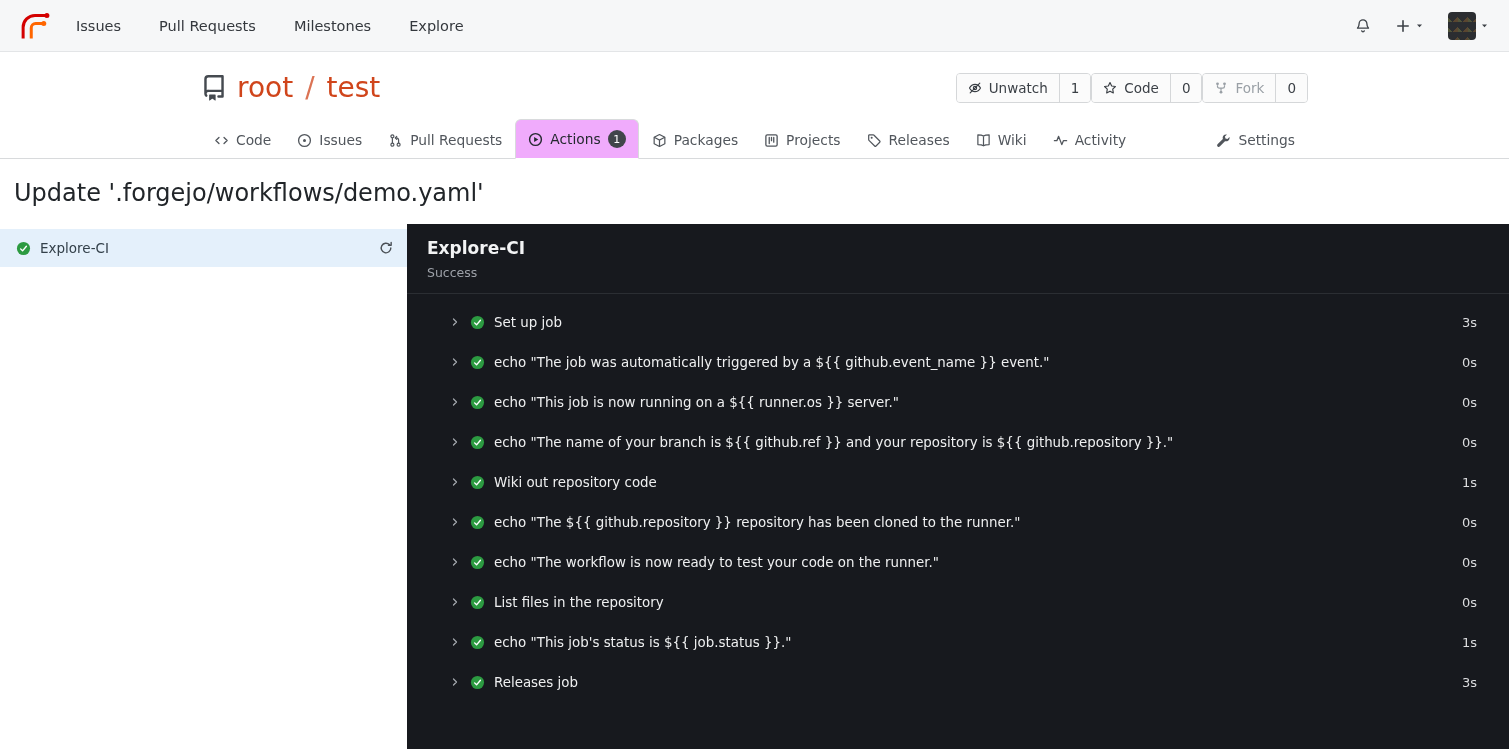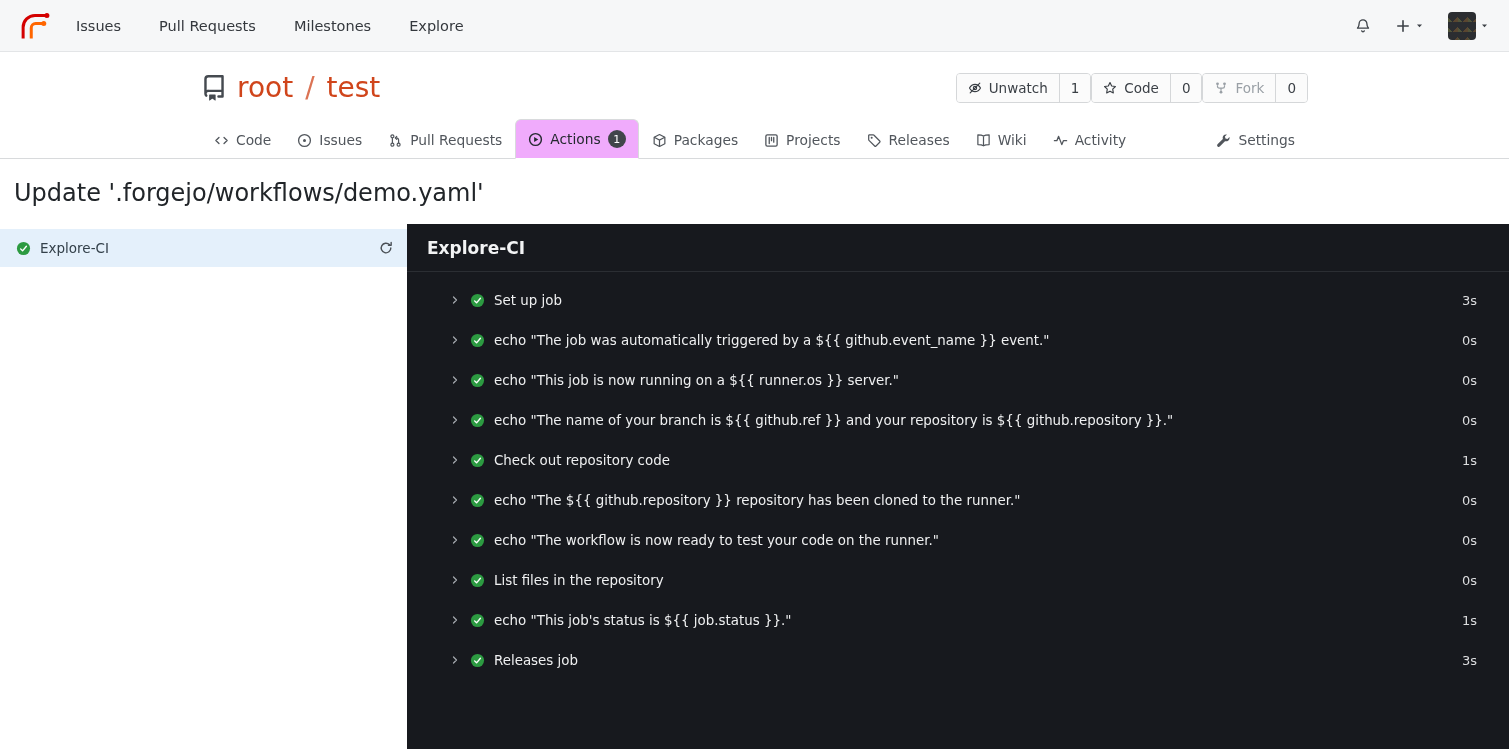--- a/index.html
+++ b/index.html
@@ -355,20 +355,21 @@
         <svg class="ic ic14">
             <use href="#i-refresh"></use>
           </svg>
       </button>
     </div>
   </aside>
 
   <section class="log-panel">
     <header class="log-header">
       <div class="log-title">Explore-CI</div>
+      <div class="log-status">Success</div>
     </header>
     <div class="steps">
 
       <div class="step">
         <svg class="ic ic12 chev">
             <use href="#i-chev"></use>
           </svg>
         <svg class="ic ic15">
             <use href="#i-check"></use>
           </svg>
@@ -405,21 +406,21 @@
         <span class="step-name">echo "The name of your branch is ${{ github.ref }} and your repository is ${{ github.repository }}."</span>
         <span class="step-dur">0s</span>
       </div>
       <div class="step">
         <svg class="ic ic12 chev">
             <use href="#i-chev"></use>
           </svg>
         <svg class="ic ic15">
             <use href="#i-check"></use>
           </svg>
-        <span class="step-name">Check out repository code</span>
+        <span class="step-name">Wiki out repository code</span>
         <span class="step-dur">1s</span>
       </div>
       <div class="step">
         <svg class="ic ic12 chev">
             <use href="#i-chev"></use>
           </svg>
         <svg class="ic ic15">
             <use href="#i-check"></use>
           </svg>
         <span class="step-name">echo "The ${{ github.repository }} repository has been cloned to the runner."</span>

